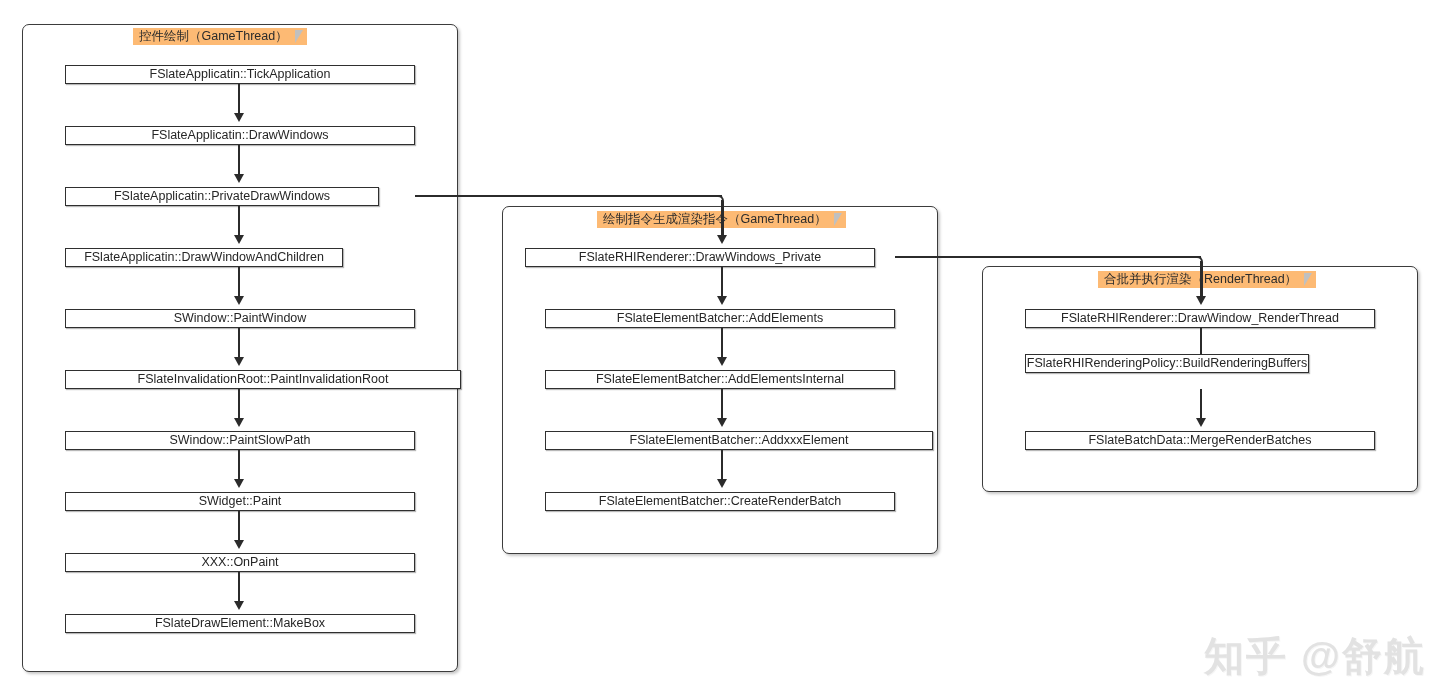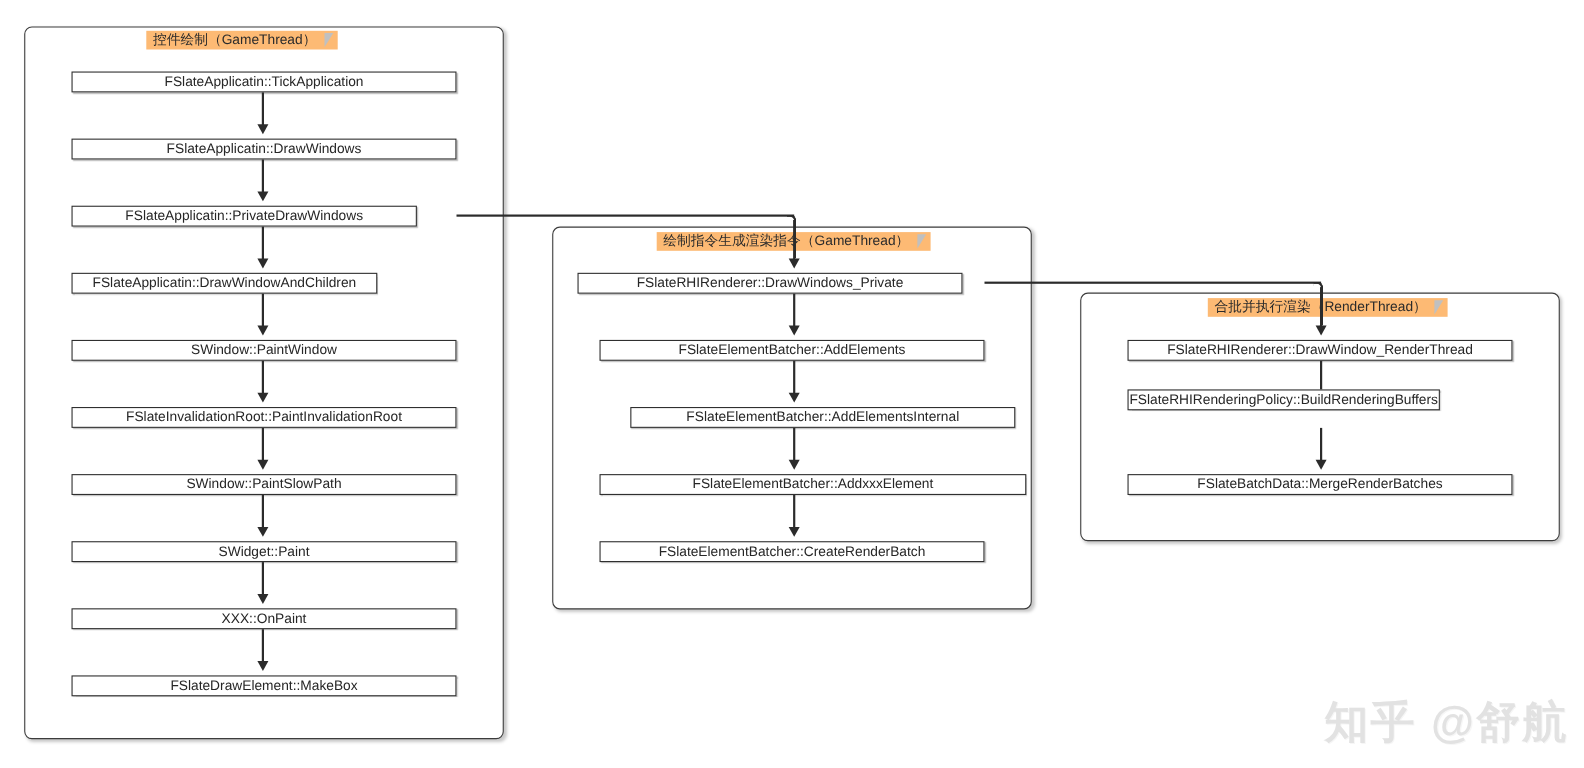--- a/index.html
+++ b/index.html
@@ -137,21 +137,21 @@
   <div class="arrowhead" style="left:234px; top:235px;"></div>
 
   <div class="nodebox" style="left:65px; top:248px; width:278px;">FSlateApplicatin::DrawWindowAndChildren</div>
   <div class="vline" style="left:238px; top:267px; height:32px;"></div>
   <div class="arrowhead" style="left:234px; top:296px;"></div>
 
   <div class="nodebox" style="left:65px; top:309px; width:350px;">SWindow::PaintWindow</div>
   <div class="vline" style="left:238px; top:328px; height:32px;"></div>
   <div class="arrowhead" style="left:234px; top:357px;"></div>
 
-  <div class="nodebox" style="left:65px; top:370px; width:350px;">FSlateInvalidationRoot::PaintInvalidationRoot</div>
+  <div class="nodebox" style="left:65px; top:370px; width:396px;">FSlateInvalidationRoot::PaintInvalidationRoot</div>
   <div class="vline" style="left:238px; top:389px; height:32px;"></div>
   <div class="arrowhead" style="left:234px; top:418px;"></div>
 
   <div class="nodebox" style="left:65px; top:431px; width:350px;">SWindow::PaintSlowPath</div>
   <div class="vline" style="left:238px; top:450px; height:32px;"></div>
   <div class="arrowhead" style="left:234px; top:479px;"></div>
 
   <div class="nodebox" style="left:65px; top:492px; width:350px;">SWidget::Paint</div>
   <div class="vline" style="left:238px; top:511px; height:32px;"></div>
   <div class="arrowhead" style="left:234px; top:540px;"></div>
@@ -175,21 +175,21 @@
   <div class="arrowhead" style="left:717px; top:235px;"></div>
 
   <div class="nodebox" style="left:525px; top:248px; width:350px;">FSlateRHIRenderer::DrawWindows_Private</div>
   <div class="vline" style="left:721px; top:267px; height:32px;"></div>
   <div class="arrowhead" style="left:717px; top:296px;"></div>
 
   <div class="nodebox" style="left:545px; top:309px; width:350px;">FSlateElementBatcher::AddElements</div>
   <div class="vline" style="left:721px; top:328px; height:32px;"></div>
   <div class="arrowhead" style="left:717px; top:357px;"></div>
 
-  <div class="nodebox" style="left:545px; top:370px; width:350px;margin-left:28px;">FSlateElementBatcher::AddElementsInternal</div>
+  <div class="nodebox" style="left:545px; top:370px; width:350px;">FSlateElementBatcher::AddElementsInternal</div>
   <div class="vline" style="left:721px; top:389px; height:32px;"></div>
   <div class="arrowhead" style="left:717px; top:418px;"></div>
 
   <div class="nodebox" style="left:545px; top:431px; width:388px;">FSlateElementBatcher::AddxxxElement</div>
   <div class="vline" style="left:721px; top:450px; height:32px;"></div>
   <div class="arrowhead" style="left:717px; top:479px;"></div>
 
   <div class="nodebox" style="left:545px; top:492px; width:350px;">FSlateElementBatcher::CreateRenderBatch</div>
 
   <div class="panel" style="left:982px; top:266px; width:436px; height:226px;"></div>

